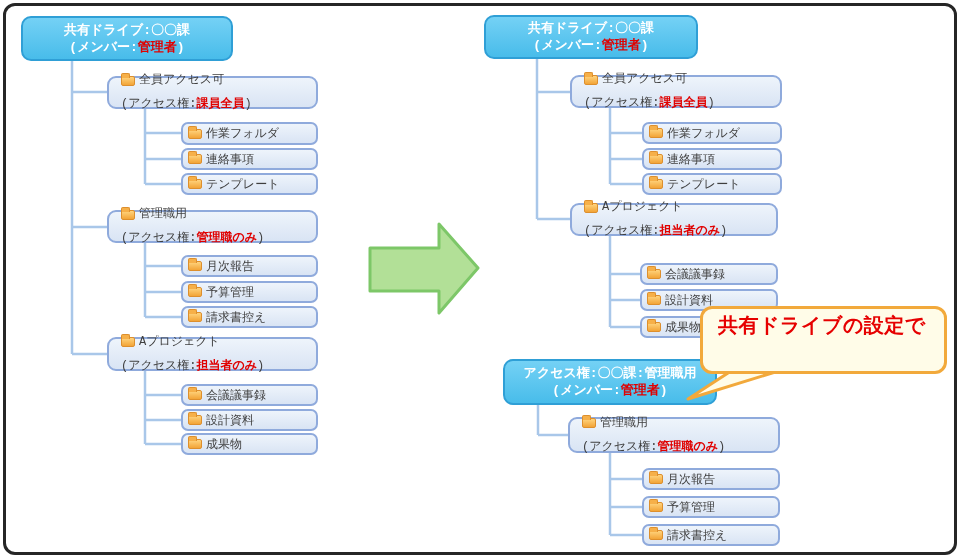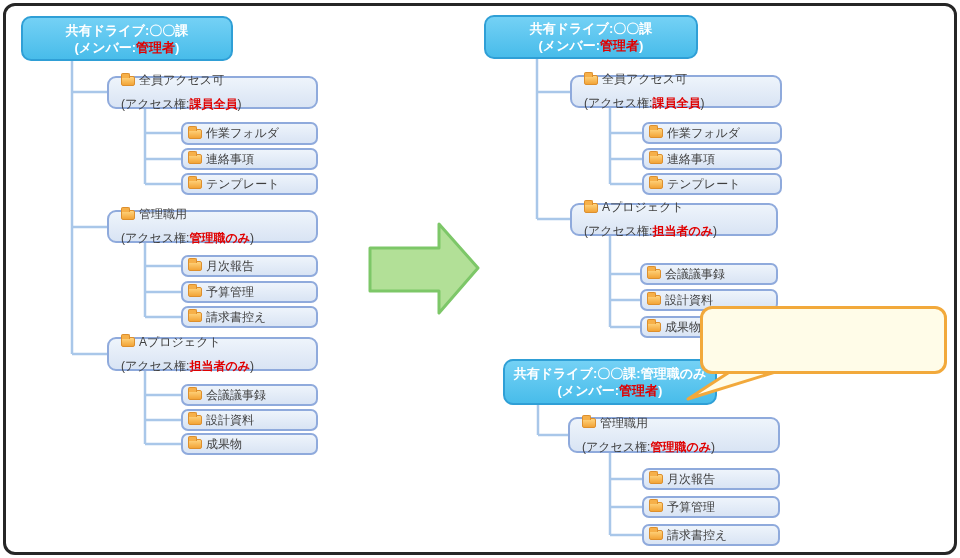--- a/index.html
+++ b/index.html
@@ -1,19 +1,19 @@
 <!DOCTYPE html>
 <html><head>
 <meta charset="utf-8">
 <style>
   * { box-sizing: border-box; margin: 0; padding: 0; }
   html,body { background:#ffffff; }
   body { font-family: "Liberation Sans", "DejaVu Sans", sans-serif; }
   #frame {
-    position: relative; width: 960px; height: 558px; background:#ffffff; overflow:hidden;
+    position: relative; width: 960px; height: 558px; background:#ffffff; overflow:hidden;font-family:Liberation Mono, monospace;
   }
   #frame::after{
     content:""; position:absolute; inset:3px; border:3px solid #262626; border-radius:12px; pointer-events:none;
   }
   #canvas { position:absolute; inset:0; }
   svg.layer { position:absolute; left:0; top:0; z-index:0; }
   .node {
     position:absolute; z-index:1;
     background: linear-gradient(180deg,#eef4fb 0%, #d9e4f4 100%);
     border: 2px solid #8faadc; color:#3f3f3f;
@@ -198,21 +198,21 @@
   <div class="node leaf" style="left:640px;top:289px;width:138px;height:22px">
         <span class="folder"></span>
         <span>設計資料</span>
       </div>
   <div class="node leaf" style="left:640px;top:316px;width:138px;height:22px">
         <span class="folder"></span>
         <span>成果物</span>
       </div>
 
   <div class="node root" style="left:503px;top:359px;width:214px;height:46px">
-    <div>共有ドライブ:〇〇課:管理職のみ</div>
+    <div>アクセス権:〇〇課:管理職用</div>
     <div><span>(メンバー:</span><span class="red">管理者</span><span>)</span></div>
   </div>
 
   <div class="node group" style="left:568px;top:417px;width:212px;height:36px">
     <div class="line1">
           <span class="folder"></span>
           <span>管理職用</span>
         </div>
     <div class="line2"><span>(アクセス権:</span><span class="red">管理職のみ</span><span>)</span></div>
   </div>
@@ -226,16 +226,17 @@
       </div>
   <div class="node leaf" style="left:642px;top:524px;width:138px;height:22px">
         <span class="folder"></span>
         <span>請求書控え</span>
       </div>
 
   <svg id="callout-tail" width="960" height="558">
     <polygon points="748,360 814,360 688,399" fill="#fffce8" stroke="#f2a93b" stroke-width="3" stroke-linejoin="round"></polygon>
   </svg>
   <div id="callout">
+    <div>共有ドライブの設定で</div>
   </div>
 
 </div>
 </div>
 
 </body></html>

